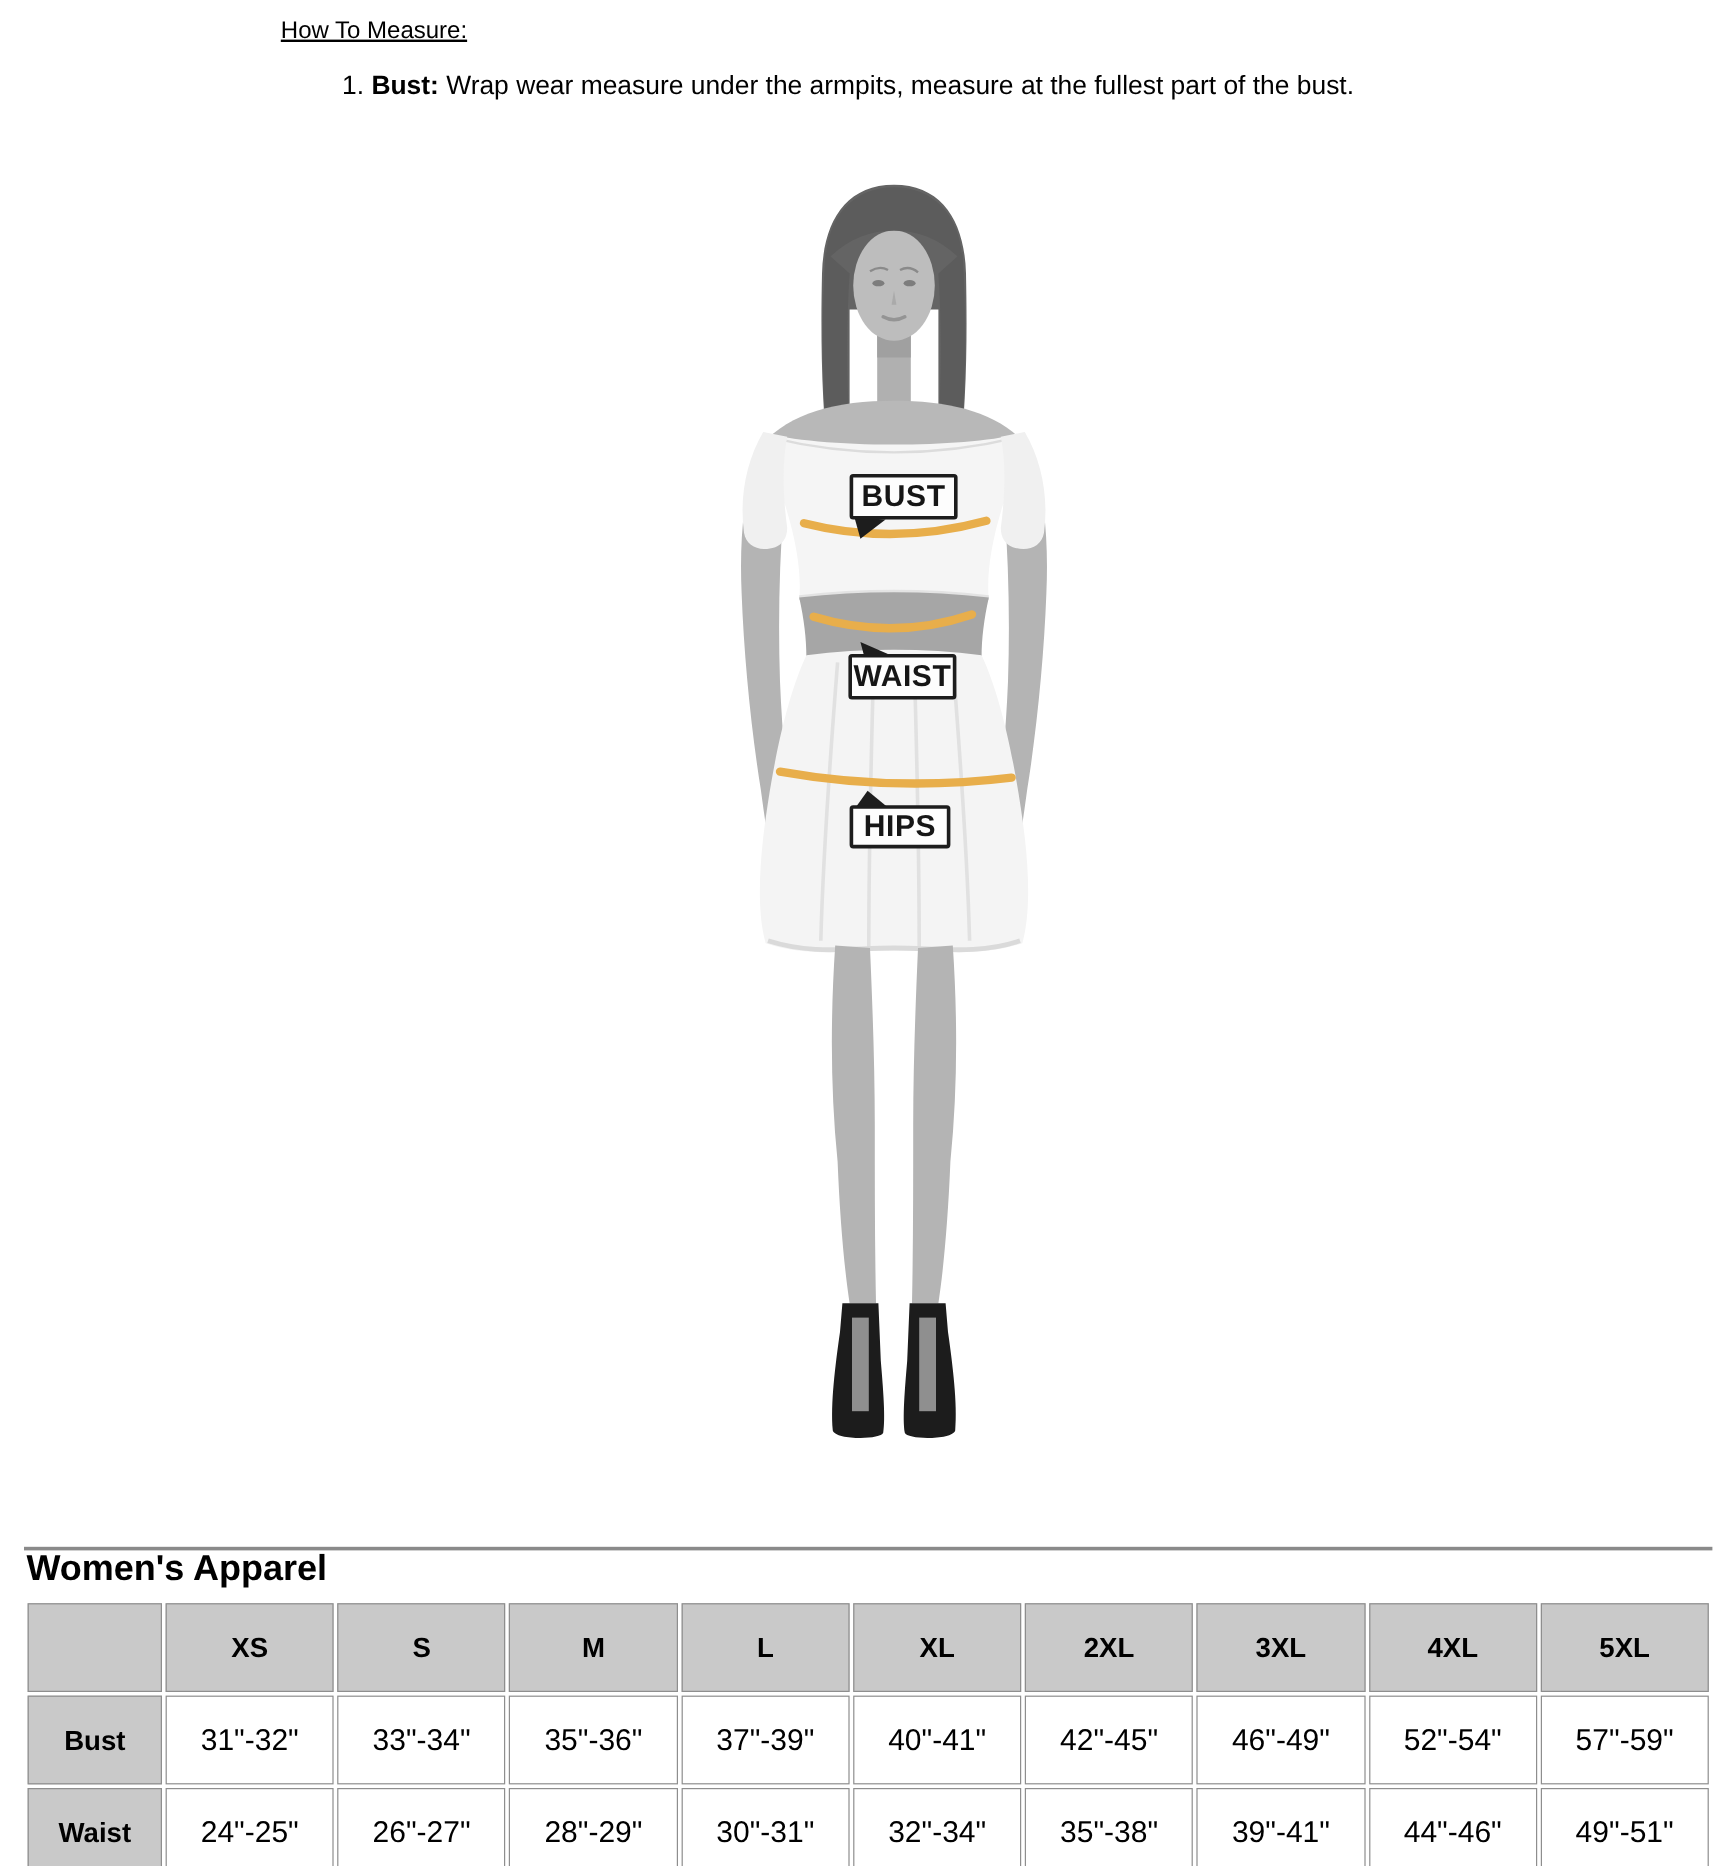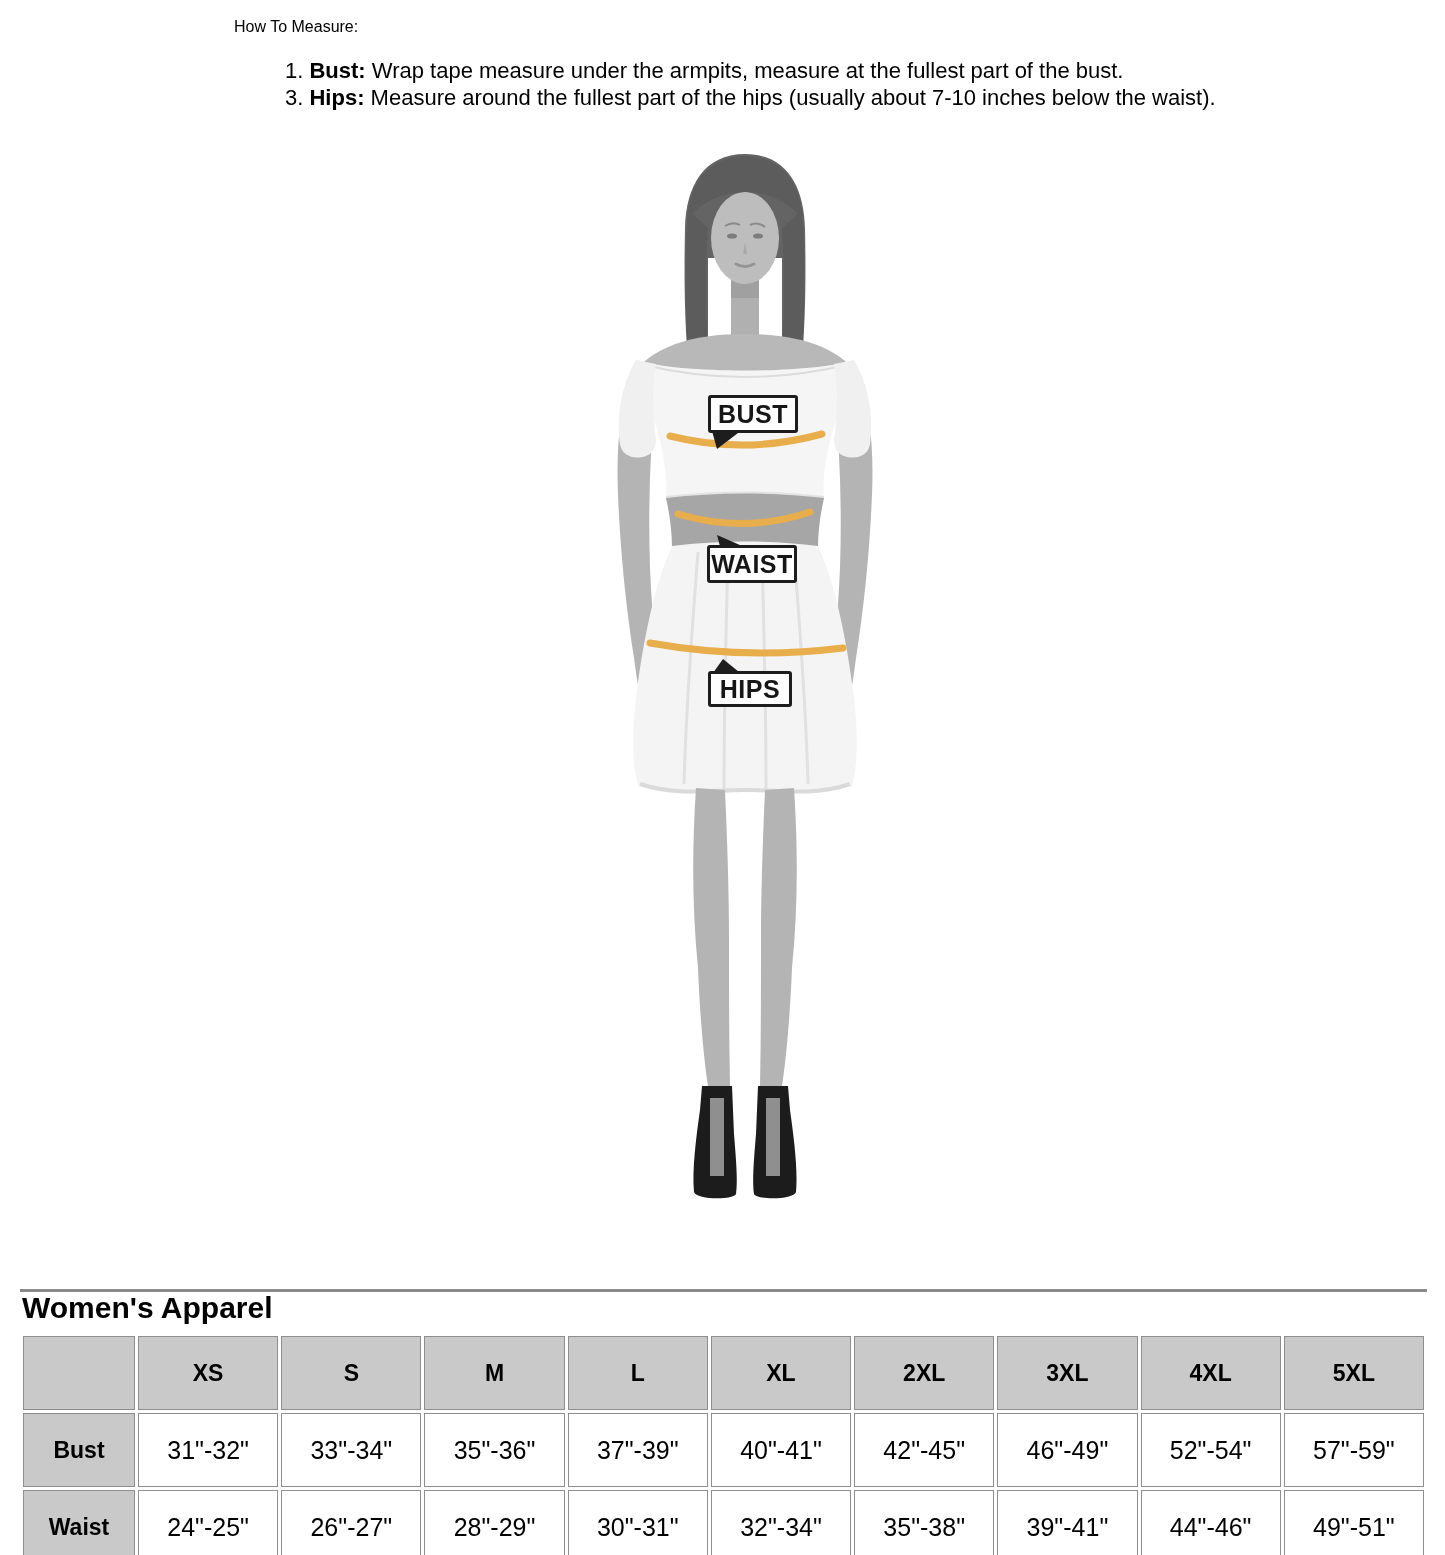--- a/index.html
+++ b/index.html
@@ -1,20 +1,20 @@
 <!DOCTYPE html>
 <html><head>
 <meta charset="utf-8">
 <style>
   html,body{margin:0;padding:0;background:#ffffff;}
   .page{
     position:relative;width:1445px;height:1555px;background:#ffffff;overflow:hidden;
     font-family:"Liberation Sans", sans-serif;color:#000;
   }
-  .howto-title{position:absolute;left:234px;top:13px;font-size:16px;line-height:27px;}
+  .howto-title{position:absolute;left:234px;top:13px;font-size:20px;line-height:27px;text-decoration:underline;}
   .steps{position:absolute;left:285px;top:57px;font-size:22px;line-height:27px;}
   .steps .b{font-weight:bold;text-align:center;}
   .figure-wrap{position:absolute;left:588px;top:148px;width:314px;height:1052px;}
   .figure-wrap svg{position:absolute;left:0;top:0;}
   .measure-badge{
     position:absolute;display:flex;align-items:center;justify-content:center;
     background:#fdfdfd;border:3px solid #1d1d1d;border-radius:3px;
     font-size:25px;font-weight:600;color:#161616;letter-spacing:0.5px;
   }
   .badge-bust{left:708px;top:395px;width:84px;height:32px;}
@@ -38,26 +38,21 @@
 <body>
 
 <div class="page">
 
   <div class="howto-title">How To Measure:</div>
 
   <div class="steps">
     <div>
       <span>1.</span>
       <span class="b">Bust:</span>
-      <span>Wrap tape measure under the armpits, measure at the fullest part of the bust.</span>
-    </div>
-    <div>
-      <span>3.</span>
-      <span class="b">Hips:</span>
-      <span>Measure around the fullest part of the hips (usually about 7-10 inches below the waist).</span>
+      <span>Wrap wear measure under the armpits, measure at the fullest part of the bust.</span>
     </div>
   </div>
 
   <div class="figure-wrap">
     <svg width="314" height="1052" viewBox="0 0 314 1052">
 
       <path fill="#646464" d="M157,6 C116,6 98,38 97,80 C96,130 96,190 104,250 C108,262 116,268 126,270 L120,200 L120,110 L194,110 L194,200 L188,270 C198,268 206,262 210,250 C218,190 218,130 217,80 C216,38 198,6 157,6 Z"></path>
 
       <rect x="143" y="118" width="28" height="92" fill="#b0b0b0"></rect>
       <path fill="#a0a0a0" d="M143,126 C152,136 162,136 171,126 L171,150 L143,150 Z"></path>

